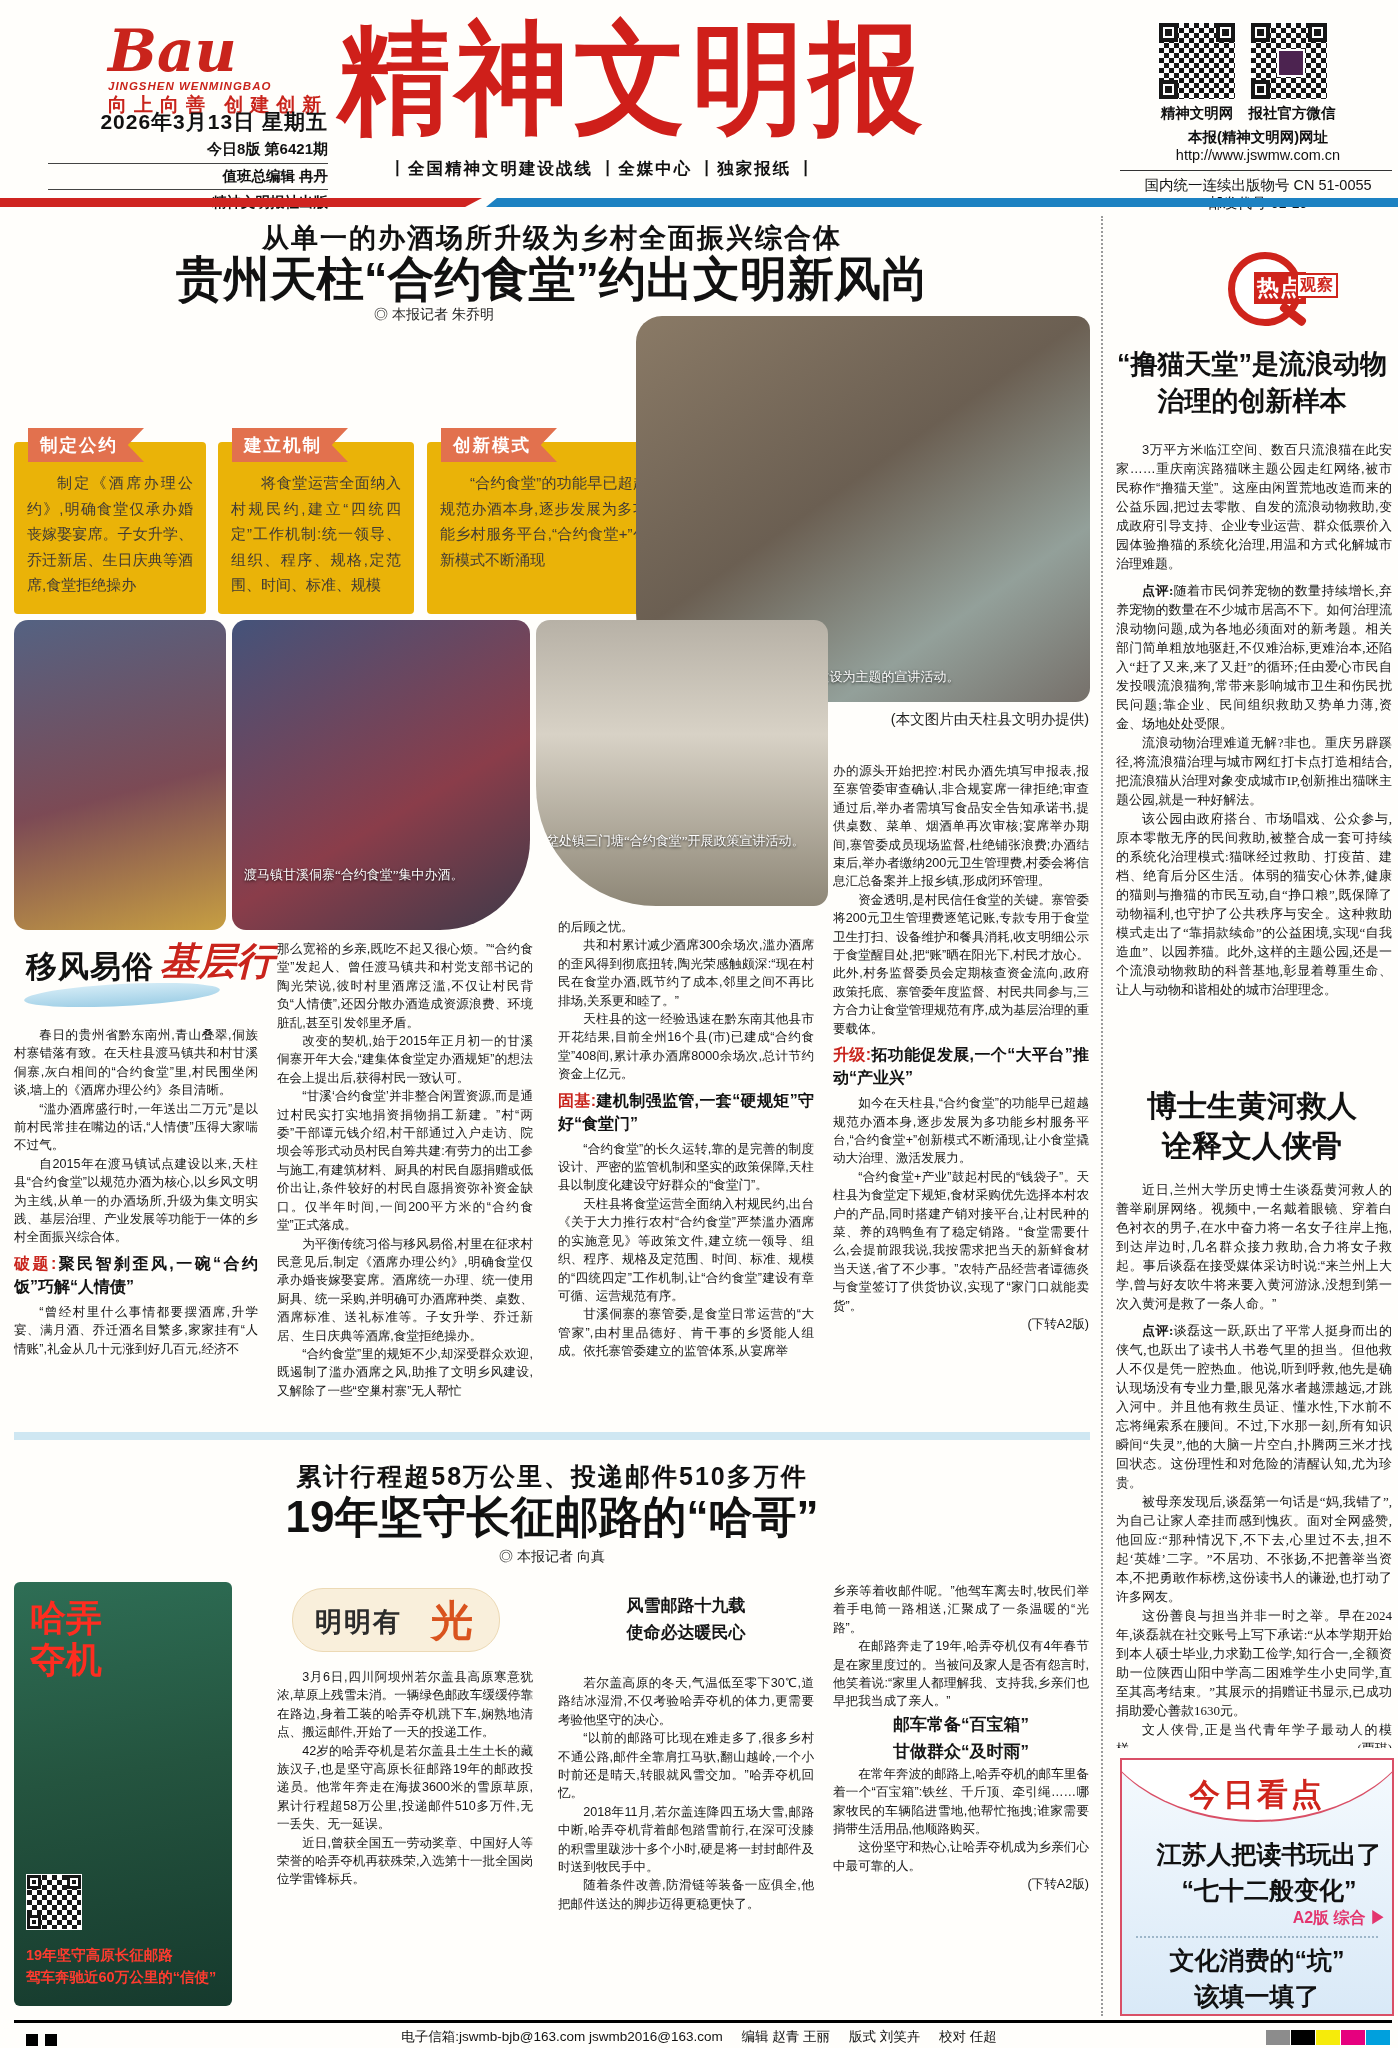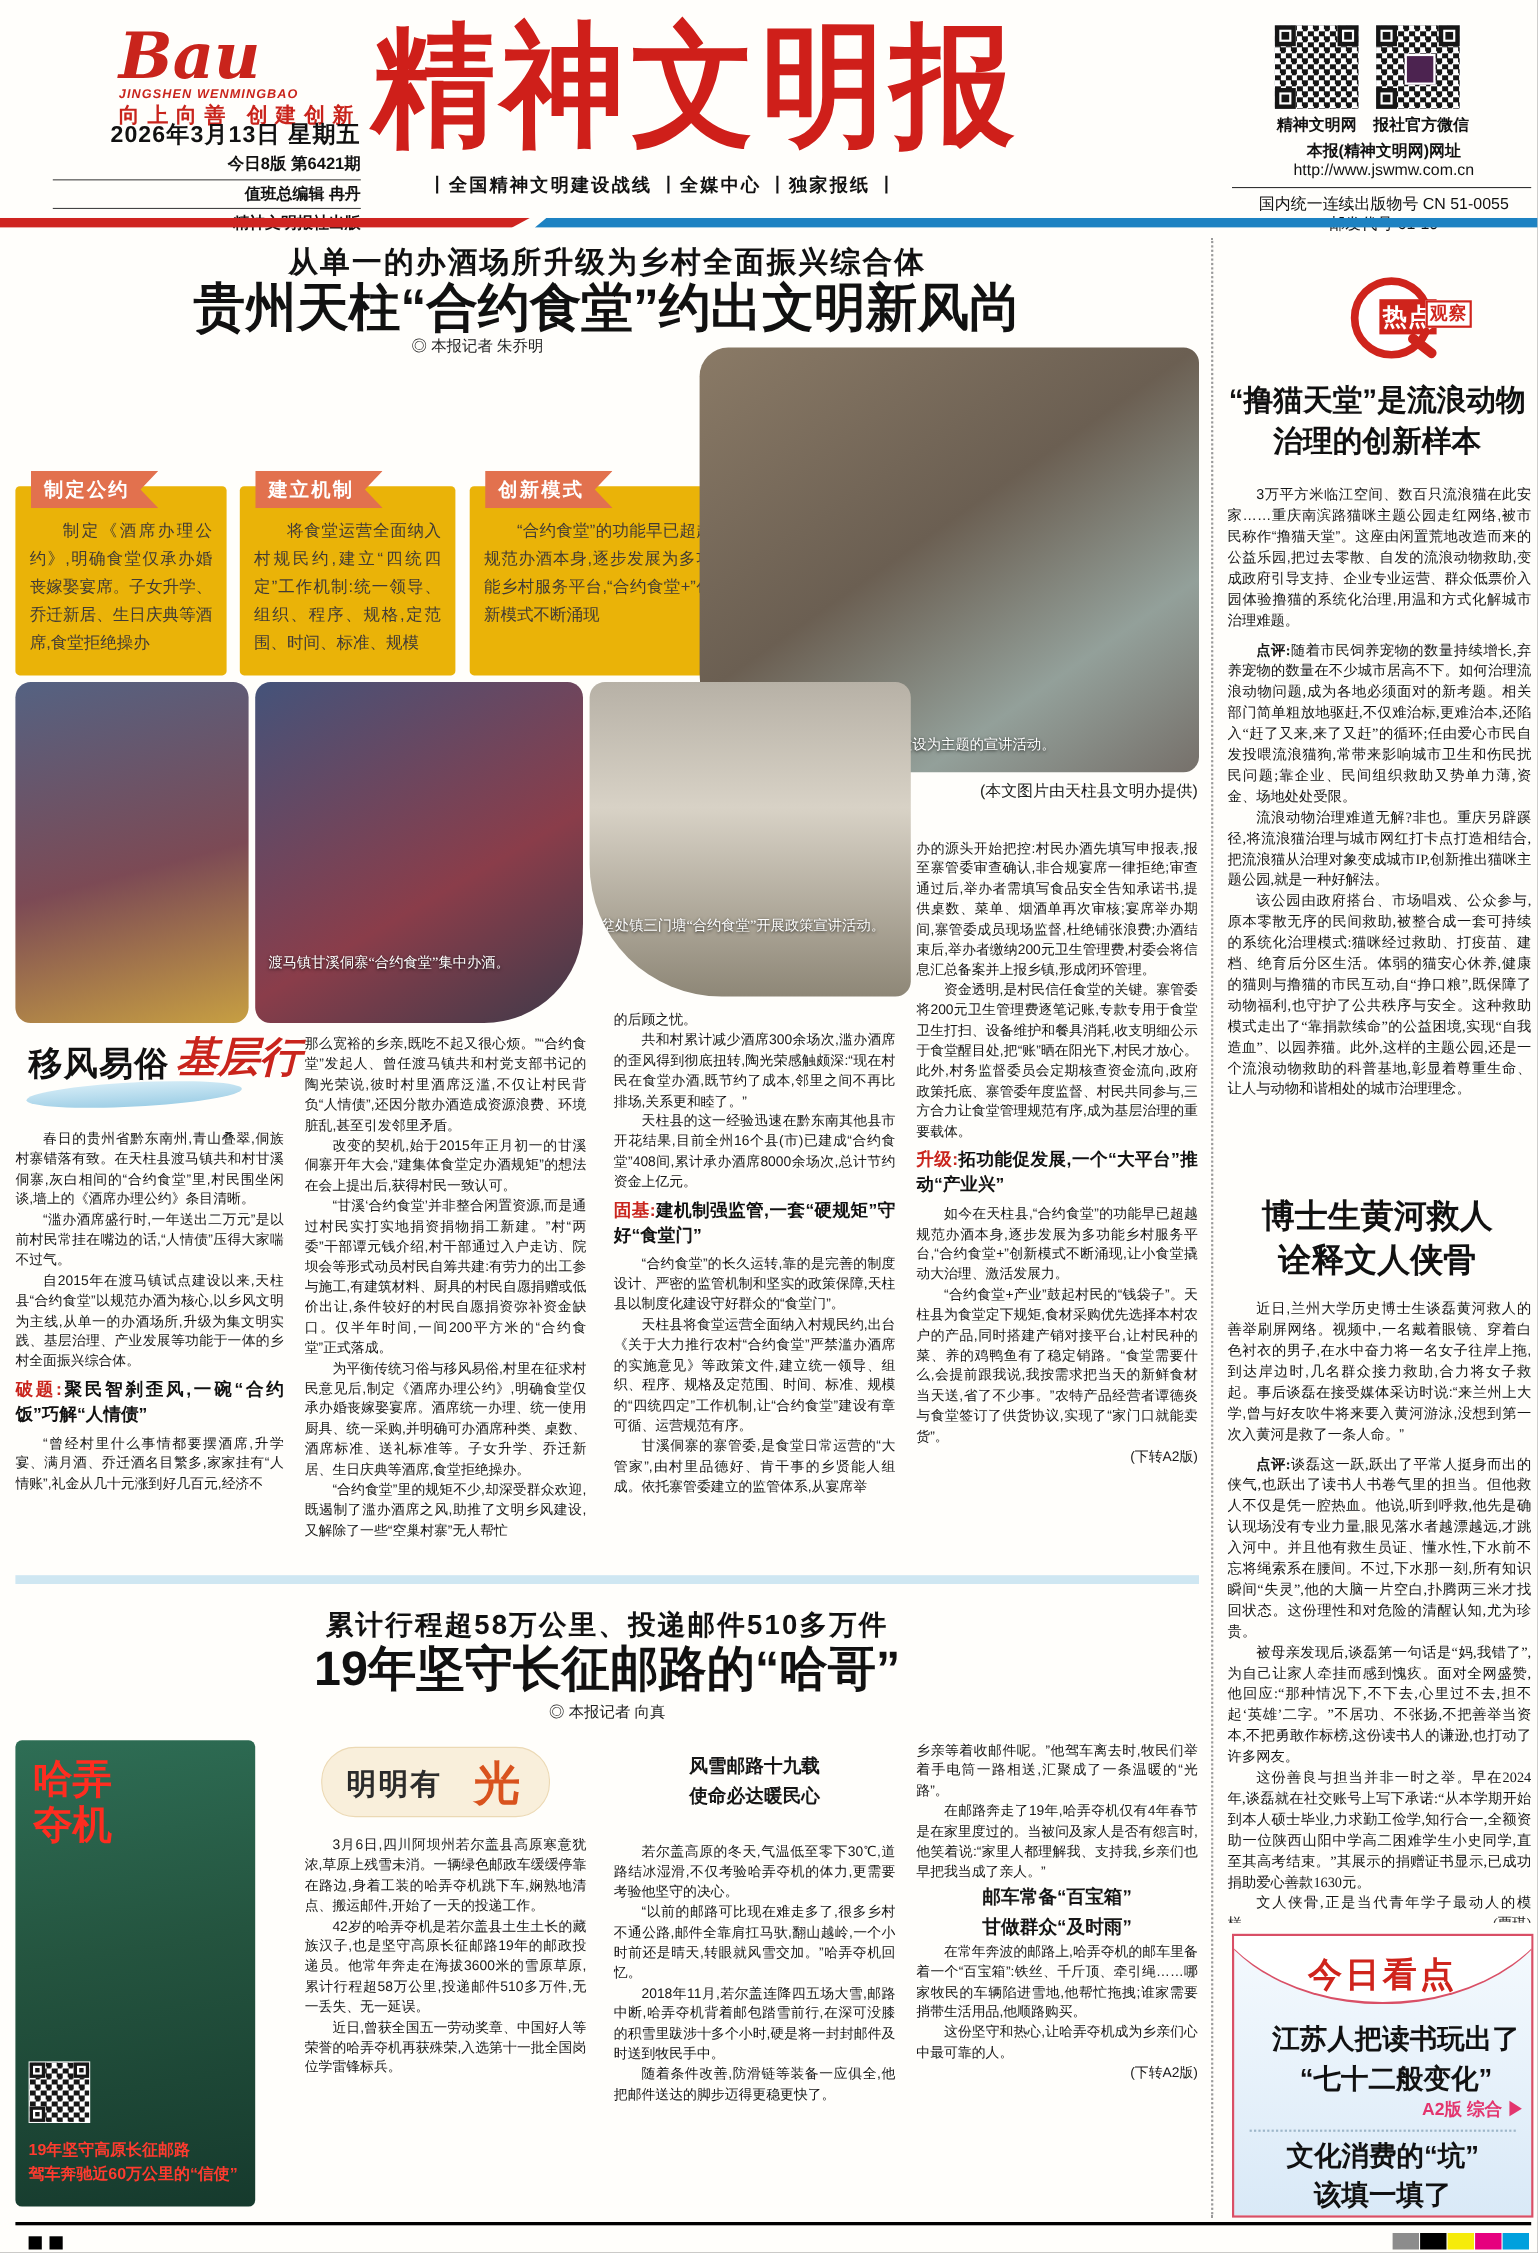--- a/index.html
+++ b/index.html
@@ -297,20 +297,26 @@
     <div class="abs" style="left:0;top:182px;width:100%;">
       <div class="item-h">
           <div>文化消费的“坑”</div>
           <div>该填一填了</div>
         </div>
       <div class="ref">A3版 深读 ▶</div>
     </div>
   </div>
 
   <div class="abs" style="left:14px;top:2020px;width:1378px;border-top:3px solid #000;"></div>
+  <div class="abs footer" style="left:0;top:2028px;width:1398px;text-align:center;">
+    <span>电子信箱:jswmb-bjb@163.com    jswmb2016@163.com</span>&nbsp;&nbsp;&nbsp;&nbsp;
+    <span>编辑 赵青 王丽</span>&nbsp;&nbsp;&nbsp;&nbsp;
+    <span>版式 刘笑卉</span>&nbsp;&nbsp;&nbsp;&nbsp;
+    <span>校对 任超</span>
+  </div>
   <div class="abs" style="left:26px;top:2032px;">
     <span style="display:inline-block;width:12px;height:12px;background:#000;margin-right:3px;"></span>
     <span style="display:inline-block;width:12px;height:12px;background:#000;"></span>
   </div>
   <div class="abs cmyk" style="right:8px;top:2030px;">
     <span style="background:#8c8c8c;"></span><span style="background:#000;"></span><span style="background:#f6eb0a;"></span><span style="background:#e6007e;"></span><span style="background:#00a0dd;"></span>
   </div>
 
 </div>
 

